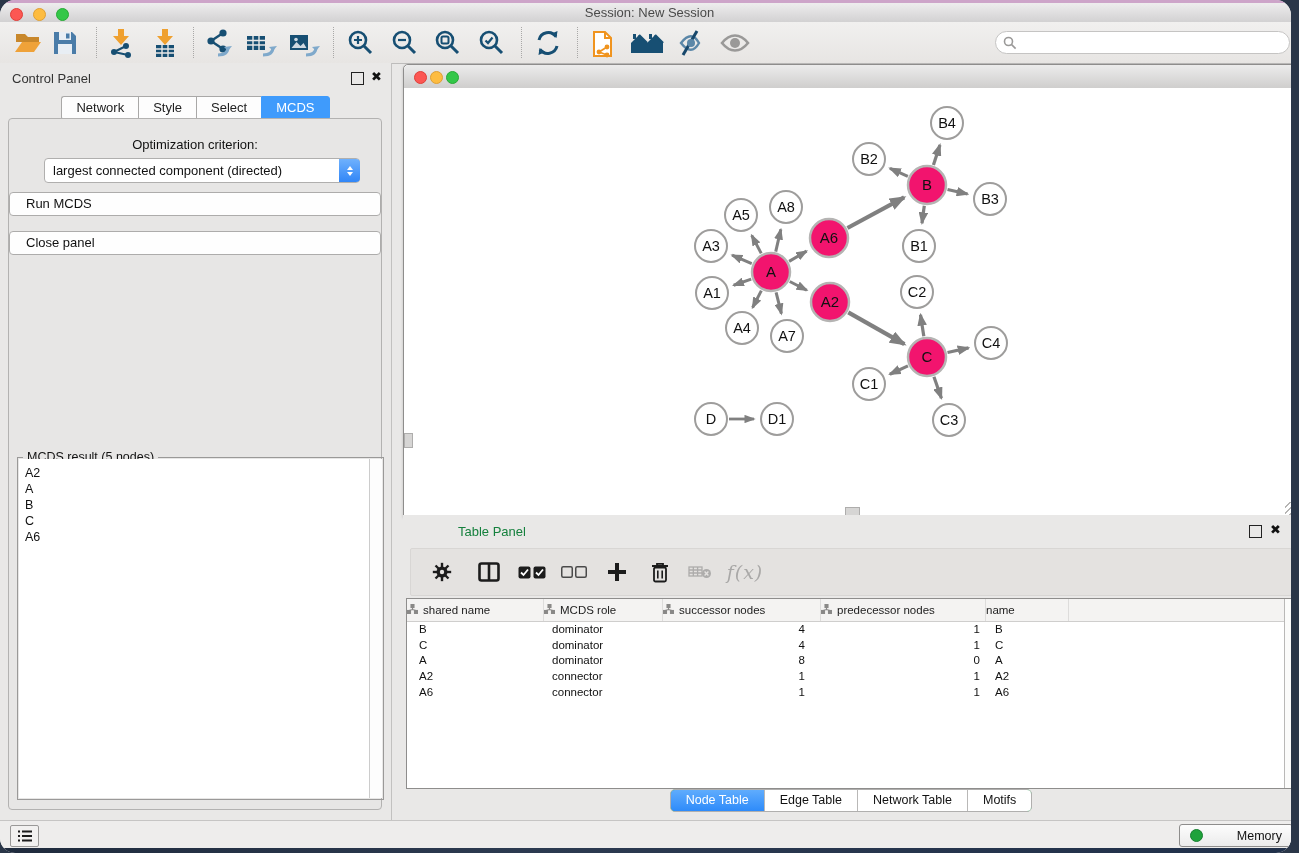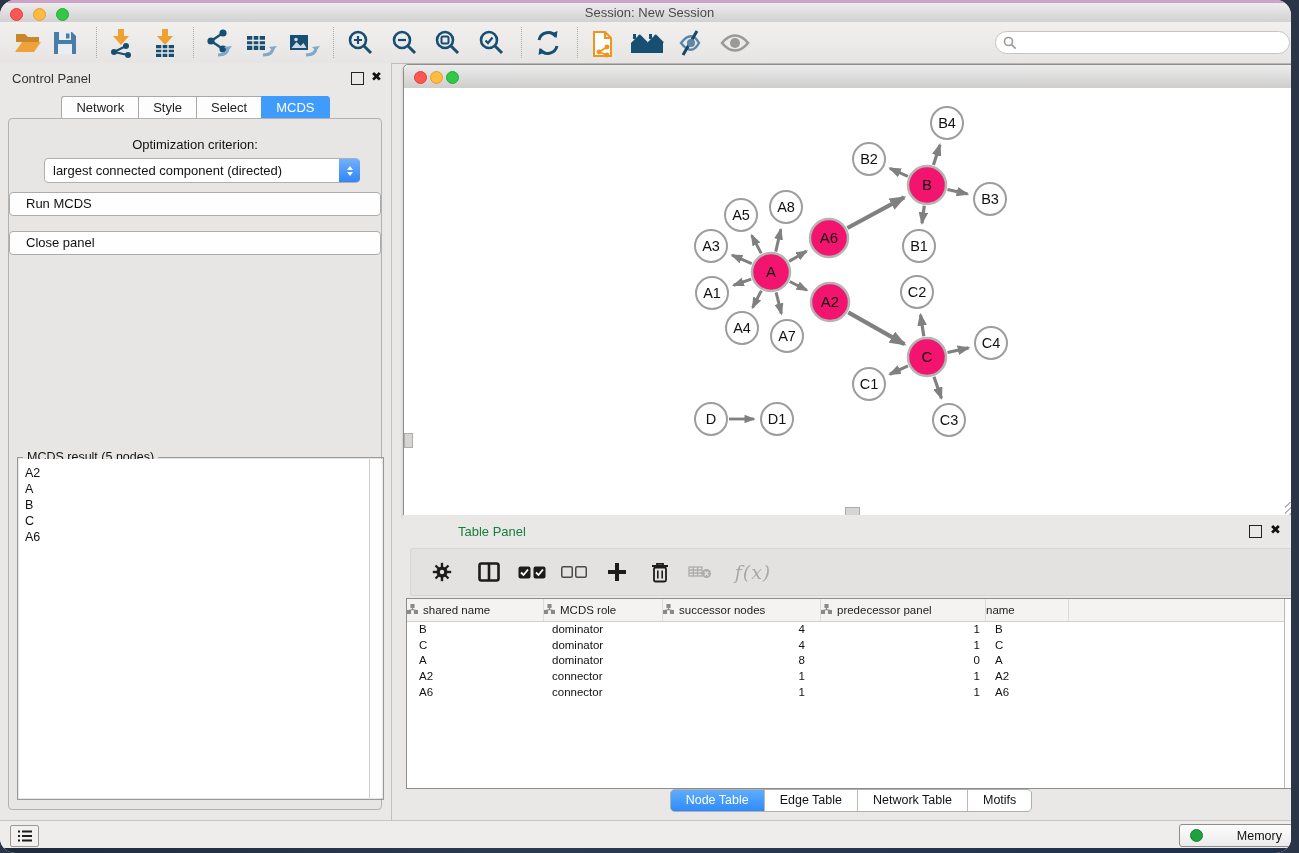--- a/index.html
+++ b/index.html
@@ -478,21 +478,21 @@
       <div class="tp-ic" style="margin-left:6px;">
         <svg width="24" height="14" viewBox="0 0 24 14">
             <g stroke="#adacab" fill="none" stroke-width="1.3">
               <rect x="1" y="2" width="13" height="9"></rect>
               <path d="M1 5h13M1 8h13M5.3 2v9M9.6 2v9"></path>
             </g>
             <circle cx="18.5" cy="8.5" r="4.5" fill="#adacab"></circle>
             <path d="M16.6 6.6l3.8 3.8M20.4 6.6l-3.8 3.8" stroke="#e4e2e0" stroke-width="1.4"></path>
           </svg>
       </div>
-      <div class="tp-ic" style="margin-left:13px;width:46px;">
+      <div class="tp-ic" style="margin-left:5px;width:46px;">
           <span class="fx">f(x)</span>
         </div>
     </div>
 
     <div class="tp-table">
       <div class="tbl-head" id="tbl-head">
           <div class="th" style="width: 137px;">
             <span><svg width="11" height="10" viewBox="0 0 11 10">
                 <g stroke="#8a8988" stroke-width="1.1" fill="#8a8988">
                   <rect x="4" y="0.5" width="3" height="3"></rect>
@@ -527,21 +527,21 @@
           </div>
           <div class="th" style="width: 165px;">
             <span><svg width="11" height="10" viewBox="0 0 11 10">
                 <g stroke="#8a8988" stroke-width="1.1" fill="#8a8988">
                   <rect x="4" y="0.5" width="3" height="3"></rect>
                   <rect x="0.5" y="6.5" width="3" height="3"></rect>
                   <rect x="7.5" y="6.5" width="3" height="3"></rect>
                   <path d="M5.5 3.5v2M5.5 5.5L2 6.5M5.5 5.5L9 6.5" fill="none"></path>
                 </g>
               </svg></span>
-            <span>predecessor panel</span>
+            <span>predecessor nodes</span>
           </div>
           <div class="th" style="width: 83px;">
             <span>name</span>
           </div>
         </div>
       <div class="tbl-rows" id="tbl-rows">
           <div class="tr">
             <div class="td" style="width: 137px; text-align: left; padding-left: 12px;">B</div>
             <div class="td" style="width: 119px; text-align: left; padding-left: 8px;">dominator</div>
             <div class="td" style="width: 158px; text-align: right; padding-right: 16px;">4</div>

